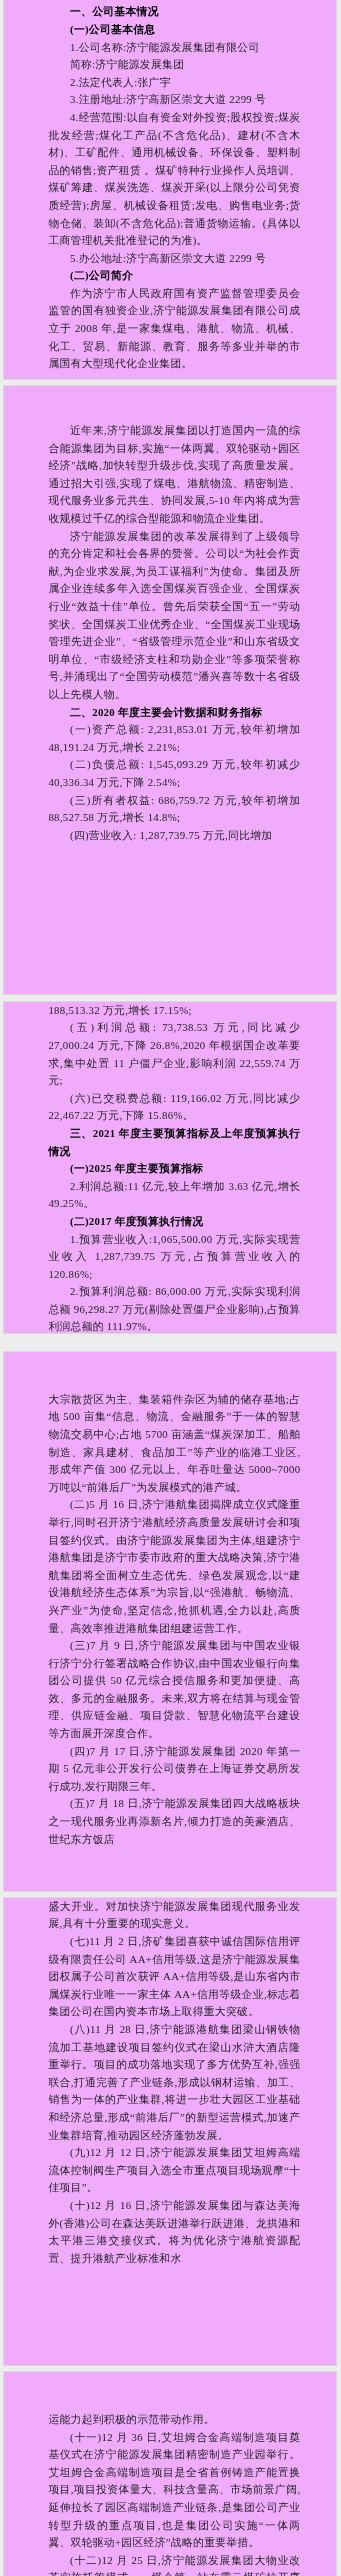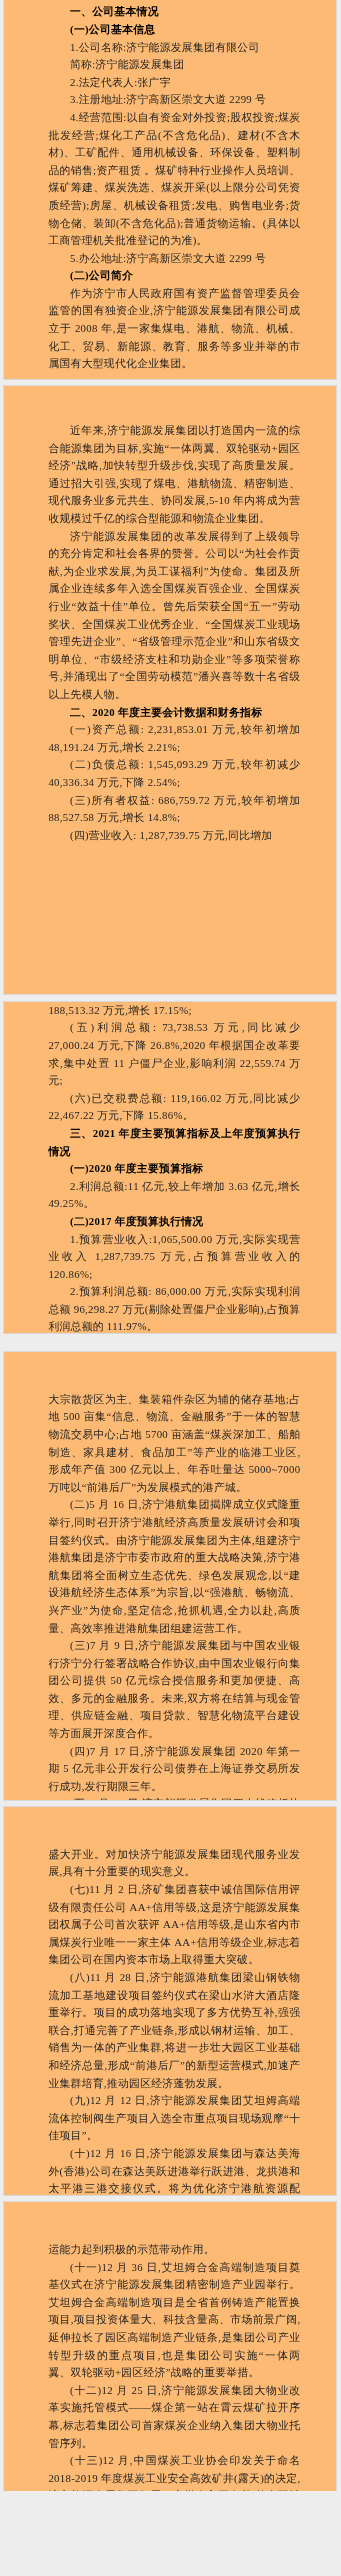--- a/index.html
+++ b/index.html
@@ -5,35 +5,35 @@
   html,body{margin:0;padding:0;}
   body{
     width:341px;
     background:#ededed;
     font-family:"Liberation Serif","DejaVu Serif",serif;
   }
   .page{
     box-sizing:border-box;
     width:334px;
     margin-left:3.4px;
-    background:#fdba74;
+    background:#f0abfc;
     border:0.6px solid #d9d9d9;
     padding:0 36px 0 44px;
     overflow:hidden;
     font-size:10.8px;
     line-height:17.6px;
     letter-spacing:0.3px;
     color:#1e1e1e;
     text-align:justify;
   }
   .page-1{height:380px;border-top:none;padding-top:3.4px;margin-bottom:5.1px;}
   .page-2{height:610px;padding-top:36px;margin-bottom:5.7px;}
   .page-3{height:333px;margin-bottom:17px;}
-  .page-4{height:450px;padding-top:39px;margin-bottom:5.1px;}
-  .page-5{height:390px;padding-top:39px;margin-bottom:5.1px;}
+  .page-4{height:541px;padding-top:39px;margin-bottom:5.1px;}
+  .page-5{height:469px;margin-bottom:5.1px;}
   .page-6{height:290px;padding-top:39px;border-bottom:none;font-family:Liberation Serif, serif;}
   .blk{margin:0;}
   .heading{font-weight:bold;text-indent:2em;color:#000;}
   .para{text-indent:2em;}
   .cont{text-indent:0;}
 </style>
 </head>
 <body>
 
 <section class="page page-1">
@@ -55,21 +55,21 @@
     <div class="blk para">(一)资产总额: 2,231,853.01 万元,较年初增加 48,191.24 万元,增长 2.21%;</div>
     <div class="blk para">(二)负债总额: 1,545,093.29 万元,较年初减少 40,336.34 万元,下降 2.54%;</div>
     <div class="blk para">(三)所有者权益: 686,759.72 万元,较年初增加 88,527.58 万元,增长 14.8%;</div>
     <div class="blk para">(四)营业收入: 1,287,739.75 万元,同比增加</div>
   </section>
 <section class="page page-3">
     <div class="blk cont">188,513.32 万元,增长 17.15%;</div>
     <div class="blk para">(五)利润总额: 73,738.53 万元,同比减少 27,000.24 万元,下降 26.8%,2020 年根据国企改革要求,集中处置 11 户僵尸企业,影响利润 22,559.74 万元;</div>
     <div class="blk para">(六)已交税费总额: 119,166.02 万元,同比减少 22,467.22 万元,下降 15.86%。</div>
     <div class="blk heading">三、2021 年度主要预算指标及上年度预算执行情况</div>
-    <div class="blk heading">(一)2020 年度主要预算指标</div>
+    <div class="blk heading">(一)2025 年度主要预算指标</div>
     <div class="blk para">2.利润总额:11 亿元,较上年增加 3.63 亿元,增长 49.25%。</div>
     <div class="blk heading">(二)2017 年度预算执行情况</div>
     <div class="blk para">1.预算营业收入:1,065,500.00 万元,实际实现营业收入 1,287,739.75 万元,占预算营业收入的 120.86%;</div>
     <div class="blk para">2.预算利润总额: 86,000.00 万元,实际实现利润总额 96,298.27 万元(剔除处置僵尸企业影响),占预算利润总额的 111.97%。</div>
     <div class="blk heading">四、2020 年度内发生的重大事项及对企业的影响</div>
     <div class="blk para">(一)2 月 10 日,济宁能源发展集团权属企业济宁港航梁山港有限公司(原济宁矿业集团物流有限公司)的“山东京杭多式联运物流项目”入列山东省 2020 年重大建设项目。规划到 2025 年,建成占地 500 亩的现代运港区;占地 3000 亩以</div>
   </section>
 <section class="page page-4">
     <div class="blk cont">大宗散货区为主、集装箱件杂区为辅的储存基地;占地 500 亩集“信息、物流、金融服务”于一体的智慧物流交易中心;占地 5700 亩涵盖“煤炭深加工、船舶制造、家具建材、食品加工”等产业的临港工业区,形成年产值 300 亿元以上、年吞吐量达 5000~7000 万吨以“前港后厂”为发展模式的港产城。</div>
     <div class="blk para">(二)5 月 16 日,济宁港航集团揭牌成立仪式隆重举行,同时召开济宁港航经济高质量发展研讨会和项目签约仪式。由济宁能源发展集团为主体,组建济宁港航集团是济宁市委市政府的重大战略决策,济宁港航集团将全面树立生态优先、绿色发展观念,以“建设港航经济生态体系”为宗旨,以“强港航、畅物流、兴产业”为使命,坚定信念,抢抓机遇,全力以赴,高质量、高效率推进港航集团组建运营工作。</div>

